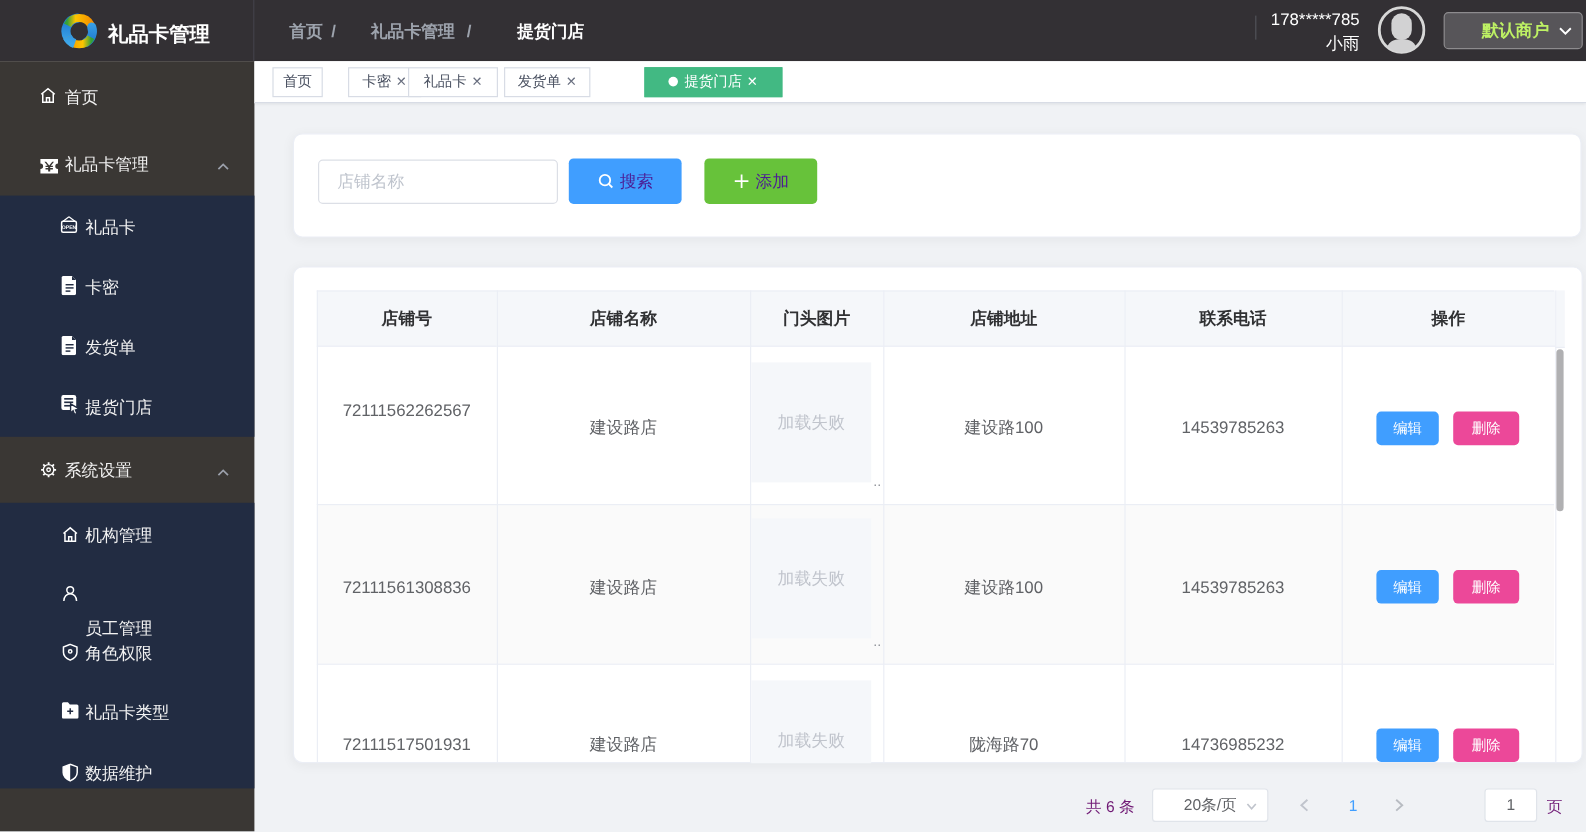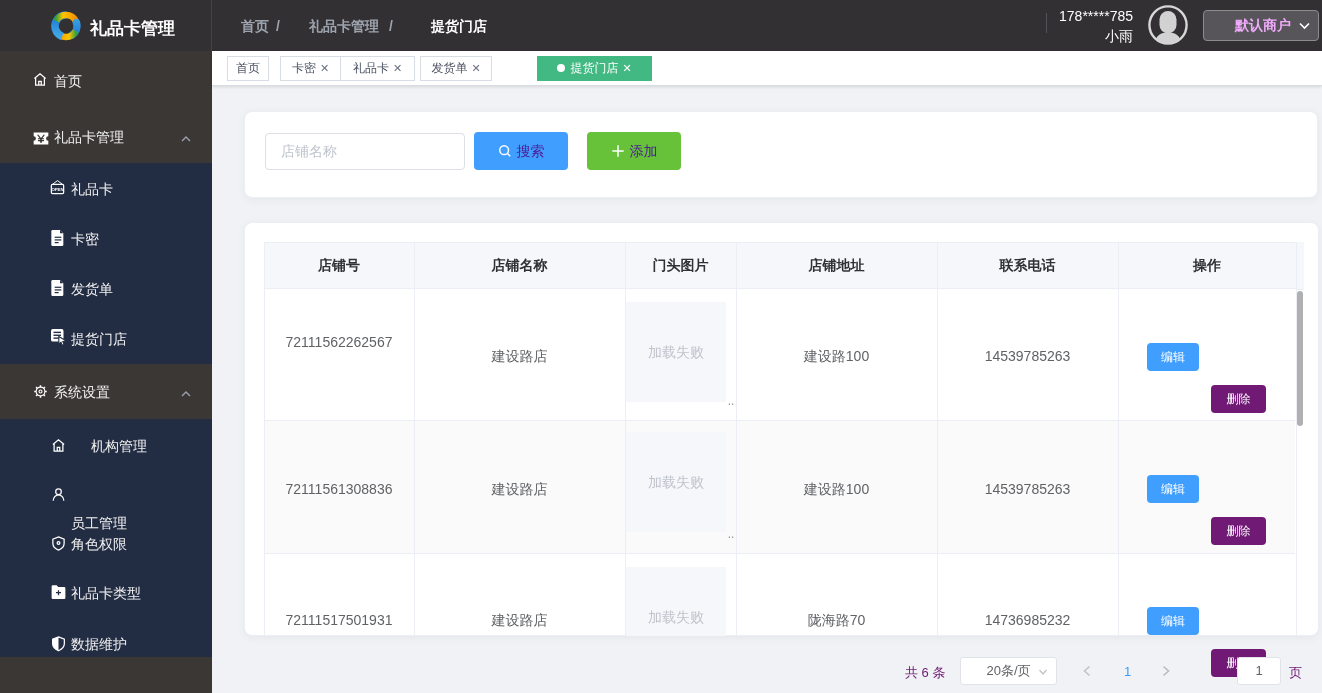--- a/index.html
+++ b/index.html
@@ -33,21 +33,21 @@
 #bsearch{left:474px;width:94px;background:#409eff;}
 #badd{left:587px;width:94px;background:#67c23a;}
 
 .th{position:absolute;top:242px;height:47px;background:#f5f7fa;border-bottom:1px solid #ebeef5;color:#303133;font-weight:bold;font-size:14px;text-align:center;line-height:47px;}
 .cell{position:absolute;font-size:14px;color:#606266;text-align:center;}
 .vline{position:absolute;width:1px;background:#ebeef5;}
 .hline{position:absolute;height:1px;background:#ebeef5;}
 .imgph{position:absolute;left:626px;width:100px;height:100px;background:#f5f7fa;color:#c0c4cc;font-size:14px;text-align:center;}
 .sbtn{position:absolute;height:28px;border-radius:4px;color:#fff;font-size:12px;text-align:center;line-height:28px;}
 .blue{background:#409eff;}
-.red{background:#701a75;margin-top:42px;}
+.red{background:#ec4899;}
 
 .pg{position:absolute;font-size:13px;color:#701a75;}
 .pbox{position:absolute;top:657px;height:28px;border:1px solid #e0e4ea;border-radius:3px;background:#fff;color:#606266;font-size:13px;text-align:center;line-height:26px;}
 </style></head>
 <body>
 <div id="header"></div>
 <div id="logoarea">
   <svg id="logo" style="position:absolute;left:50px;top:10px" width="32" height="32" viewBox="0 0 32 32" fill="none">
     <defs>
       <linearGradient id="lgT" gradientUnits="userSpaceOnUse" x1="6" y1="8" x2="26" y2="8">
@@ -90,21 +90,21 @@
         <clipPath id="avc">
           <circle cx="20" cy="20" r="18.4"></circle>
         </clipPath>
       </defs>
     <circle cx="20" cy="20" r="18.6" fill="none" stroke="#d7d7d7" stroke-width="2.4"></circle>
     <g clip-path="url(#avc)" fill="#d2d2d3">
       <rect x="11.5" y="6" width="17" height="22.5" rx="8.5"></rect>
       <path d="M7 40 C7 30.5 12.5 27.5 20 27.5 C27.5 27.5 33 30.5 33 40 Z"></path>
     </g>
   </svg>
-  <div class="abs" style="left:1203px;top:10px;width:116px;height:31px;background:#575559;border:1px solid #8d8b8e;border-radius:4px;color:#f0abfc;font-size:14px;font-weight:bold;line-height:29px;text-align:left;padding-left:31px;">默认商户
+  <div class="abs" style="left:1203px;top:10px;width:116px;height:31px;background:#575559;border:1px solid #8d8b8e;border-radius:4px;color:#bef264;font-size:14px;font-weight:bold;line-height:29px;text-align:left;padding-left:31px;">默认商户
     <svg style="position:absolute;right:8px;top:11px" width="11" height="8" viewBox="0 0 11 8" fill="none" stroke="#fff" stroke-width="1.6">
         <path d="M1 1.5 L5.5 6 L10 1.5"></path>
       </svg>
   </div>
 </div>
 <div id="sidebar"></div>
 <div class="navy" style="top:163px;height:201px;"></div>
 <div class="navy" style="top:419px;height:238px;"></div>
 <div id="menu">
 
@@ -176,21 +176,21 @@
     <span class="txt" style="top:21px;">系统设置</span>
     <svg class="chev" style="top:25px" viewBox="0 0 12 12" fill="none" stroke="#9ba0ab" stroke-width="1.4">
         <path d="M2 8 L6 4 L10 8"></path>
       </svg>
   </div>
 
   <div class="mi sub" style="top:421px;height:49px;">
     <svg style="left:51px;top:17px" width="15" height="15" viewBox="0 0 24 24" fill="none" stroke="#fff" stroke-width="2">
         <path d="M3 10.5 L12 3 L21 10.5 M5 9 V21 H19 V9 M10 21 v-6 h4 v6"></path>
       </svg>
-    <span class="txt" style="top:17px;margin-left:20px;">机构管理</span>
+    <span class="txt" style="top:17px;">机构管理</span>
   </div>
   <div class="mi sub" style="top:470px;height:49px;">
     <svg style="left:51px;top:17px" width="15" height="15" viewBox="0 0 24 24" fill="none" stroke="#fff" stroke-width="2">
         <circle cx="12" cy="7.5" r="4.5"></circle>
         <path d="M3.5 22 a8.5 9.5 0 0 1 17 0"></path>
       </svg>
     <span class="txt" style="top:17px;margin-top:28px;">员工管理</span>
   </div>
   <div class="mi sub" style="top:519px;height:49px;">
     <svg style="left:51px;top:17px" width="15" height="15" viewBox="0 0 24 24" fill="none" stroke="#fff" stroke-width="2">
@@ -209,21 +209,21 @@
   <div class="mi sub" style="top:619px;height:49px;">
     <svg style="left:51px;top:17px" width="15" height="16" viewBox="0 0 24 26">
         <path fill="none" stroke="#fff" stroke-width="2" d="M12 1.5 L21.5 5 v7.5 c0 5.5-4.5 9-9.5 11.5 C7 21.5 2.5 18 2.5 12.5 V5 Z"></path>
         <path fill="#fff" d="M12 1.5 L2.5 5 v7.5 c0 5.5 4.5 9 9.5 11.5 Z"></path>
       </svg>
     <span class="txt" style="top:17px;">数据维护</span>
   </div>
 </div>
 <div id="tags">
   <div class="tag" style="left:15px;width:42px;">首页</div>
-  <div class="tag" style="left:68px;width:61px;">卡密<span class="x">✕</span></div>
+  <div class="tag" style="left:78px;width:61px;">卡密<span class="x">✕</span></div>
   <div class="tag" style="left:128px;width:75px;">礼品卡<span class="x">✕</span></div>
   <div class="tag" style="left:208px;width:72px;">发货单<span class="x">✕</span></div>
   <div class="tag act" style="left:285px;width:115px;margin-left:40px;"><span class="dot"></span>提货门店<span class="x">✕</span></div>
 </div>
 <div id="card1"></div>
 <div id="sinput">店铺名称</div>
 <div class="btn" id="bsearch"><svg style="vertical-align:-2px;margin-right:5px" width="14" height="14" viewBox="0 0 16 16" fill="none" stroke="#fff" stroke-width="1.7">
       <circle cx="7" cy="7" r="5"></circle>
       <path d="M10.8 10.8 L14 14"></path>
     </svg>搜索</div>

